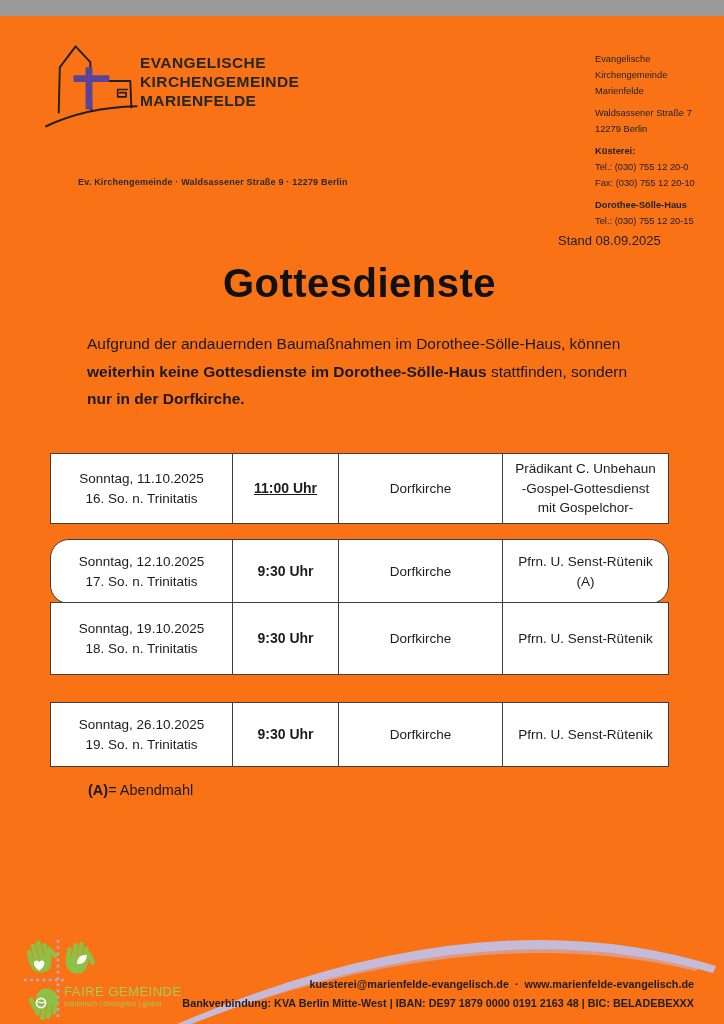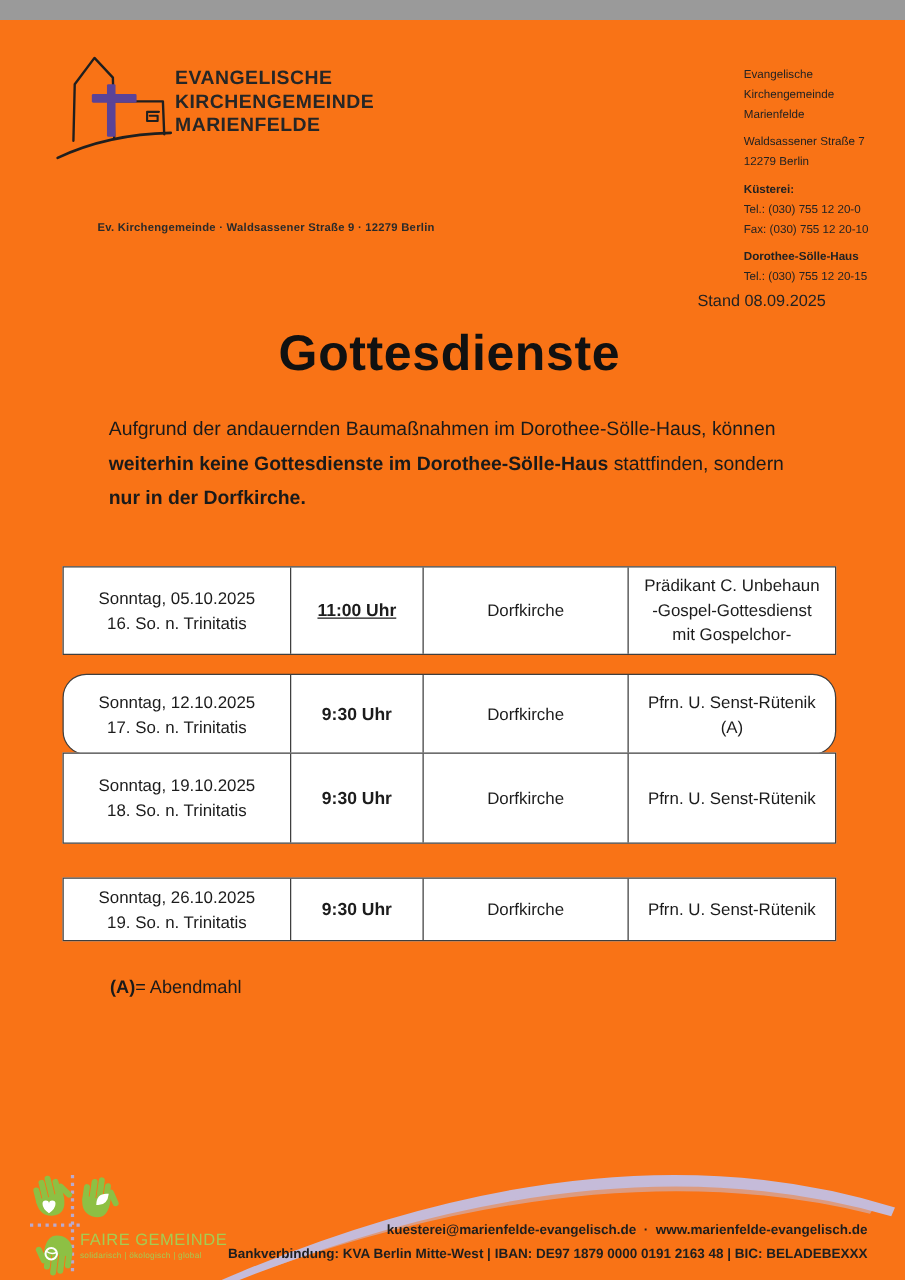--- a/index.html
+++ b/index.html
@@ -31,21 +31,21 @@
 
   
   .srow{position:absolute;left:50px;width:619px;border:1.4px solid var(--border-dark);display:grid;grid-template-columns:181px 106px 164px 1fr;background:#fff;}
   .srow .cell{display:flex;flex-direction:column;align-items:center;justify-content:center;text-align:center;font-size:13.5px;line-height:19.5px;padding:4px 8px;border-left:1.4px solid var(--border-dark);}
   .srow .cell:first-child{border-left:none;}
   .srow .time{font-weight:bold;font-size:14px;}
   .srow .time.u{text-decoration:underline;}
   #row0{top:437px;height:71px;}
   #row1{top:523px;height:65px;border-radius:19px;}
   #row2{top:586px;height:73px;}
-  #row3{top:686px;height:51px;}
+  #row3{top:686px;height:65px;}
 
   .note{position:absolute;left:88px;top:766px;font-size:14.5px;color:#1a1a1a;}
   .note .b{font-weight:bold;}
 
   
   .faire-logo{position:absolute;left:20px;top:914px;width:172px;height:100px;}
   .faire-logo .hand{fill:var(--hand-green);}
   .faire-logo .dot-cross{stroke:#b9aacf;stroke-width:2.6;stroke-dasharray:2.6 3.6;fill:none;}
   .faire-logo .faire-title{fill:var(--text-green);font-family:"Liberation Sans",sans-serif;font-size:13.2px;letter-spacing:.4px;}
   .faire-logo .faire-sub{fill:var(--text-green);font-family:"Liberation Sans",sans-serif;font-size:6.6px;letter-spacing:.2px;}
@@ -102,21 +102,21 @@
   </div>
 
   <div class="stand">Stand 08.09.2025</div>
 
   <h1 class="doc-title">Gottesdienste</h1>
 
   <p class="intro"><span>Aufgrund der andauernden Baumaßnahmen im Dorothee-Sölle-Haus, können </span><b>weiterhin keine Gottesdienste im Dorothee-Sölle-Haus</b><span> stattfinden, sondern </span><b>nur in der Dorfkirche.</b></p>
 
   <div class="srow" id="row0">
     <div class="cell">
-      <div>Sonntag, 05.10.2025</div>
+      <div>Sonntag, 11.10.2025</div>
       <div>16. So. n. Trinitatis</div>
     </div>
     <div class="cell time u">11:00 Uhr</div>
     <div class="cell">Dorfkirche</div>
     <div class="cell">
       <div>Prädikant C. Unbehaun</div>
       <div>-Gospel-Gottesdienst mit Gospelchor-</div>
     </div>
   </div>
 

